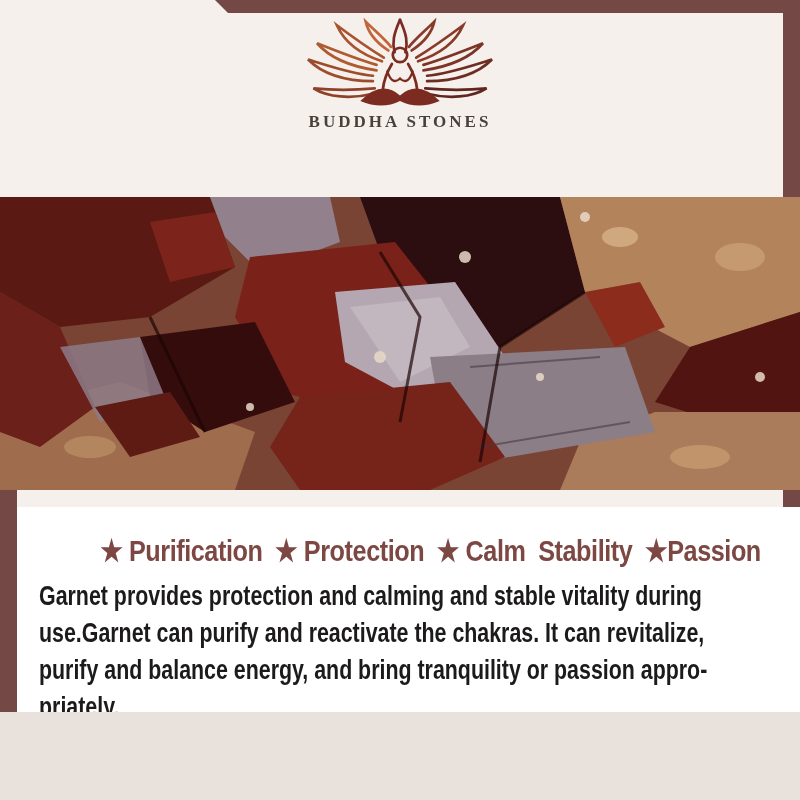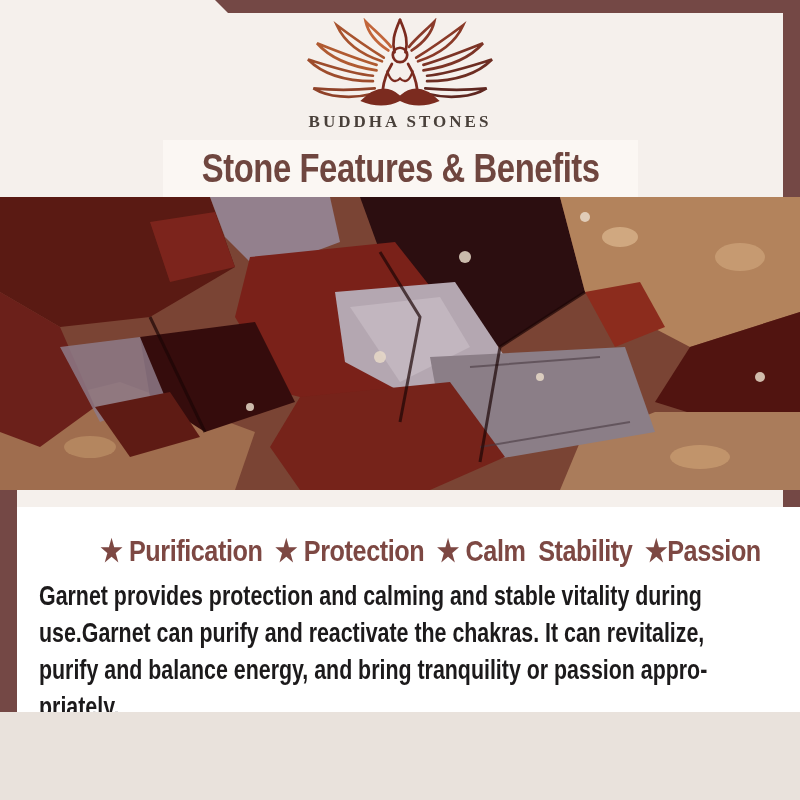--- a/index.html
+++ b/index.html
@@ -81,23 +81,20 @@
 
       <circle cx="110" cy="41" r="8" stroke="#7b2b1f" stroke-width="3"></circle>
       <path d="M101 51 C95 61 92 69 91 79" stroke="#7b2b1f" stroke-width="3" stroke-linecap="round"></path>
       <path d="M119 51 C125 61 128 69 129 79" stroke="#7b2b1f" stroke-width="3" stroke-linecap="round"></path>
       <path d="M96 59 C99 69 104 73 110 67 C116 73 121 69 124 59" stroke="#7b2b1f" stroke-width="2.5" stroke-linecap="round"></path>
       <path d="M66 92 Q90 68 110 86 Q130 68 154 92 Q130 102 110 92 Q90 102 66 92 Z" fill="#7b2b1f"></path>
     </svg>
     <div class="brand-name">BUDDHA STONES</div>
   </header>
 
-  <div class="title-panel">
-    <span>Stone Features &amp; Benefits</span>
-  </div>
 
   <div class="photo">
     <svg viewBox="0 0 800 293" preserveAspectRatio="none">
       <rect x="0" y="0" width="800" height="293" fill="#7a4434"></rect>
       <polygon points="0,0 210,0 235,70 150,120 60,130 0,95" fill="#5a1a13"></polygon>
       <polygon points="210,0 330,0 340,45 260,75 225,40" fill="#93808d"></polygon>
       <polygon points="150,25 215,15 235,70 170,85" fill="#7c241c"></polygon>
       <polygon points="360,0 560,0 585,95 500,150 420,120 380,55" fill="#2c0e10"></polygon>
       <polygon points="560,0 800,0 800,115 690,150 585,95" fill="#b3835c"></polygon>
       <polygon points="690,150 800,115 800,215 735,230 655,205" fill="#511410"></polygon>

